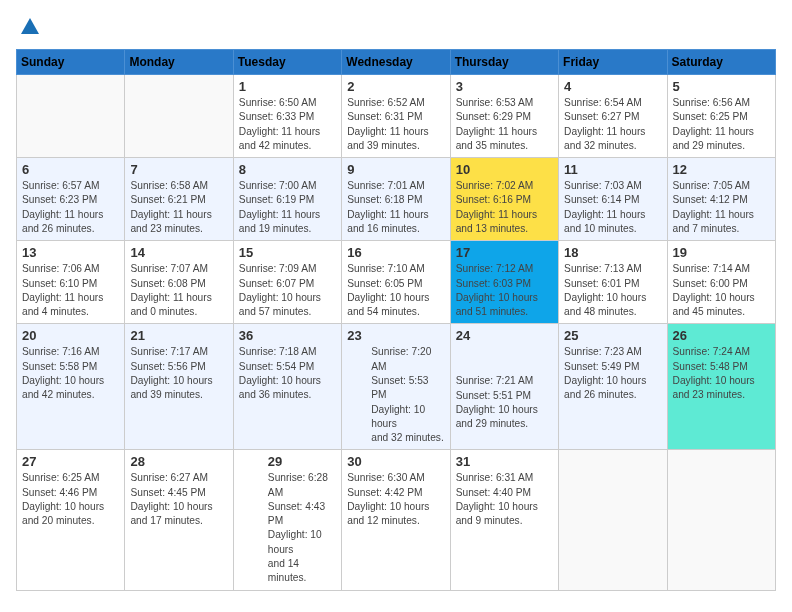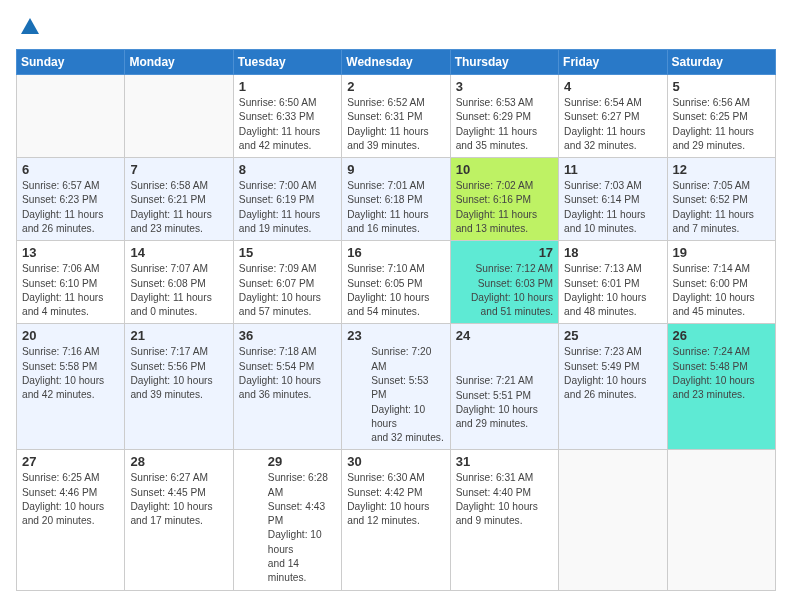--- a/index.html
+++ b/index.html
@@ -43,21 +43,21 @@
       color: #333;
       font-style: italic;
     }
     .calendar {
       width: 100%;
       border-collapse: collapse;
       border: 1px solid #ccc;
     }
     .calendar th {
       background: #2979c8;
-      color: #ffffff;
+      color: #000000;
       font-size: 12px;
       font-weight: bold;
       padding: 5px 4px;
       text-align: left;
       border: 1px solid #4a8fd4;
     }
     .calendar td {
       vertical-align: top;
       border: 1px solid #ccc;
       padding: 4px 5px;
@@ -183,38 +183,38 @@
 Daylight: 11 hours
 and 19 minutes.</div>
         </td>
         <td style="background: rgb(238, 244, 255);">
           <span class="day-number">9</span>
           <div class="day-info" style="white-space: pre-line;">Sunrise: 7:01 AM
 Sunset: 6:18 PM
 Daylight: 11 hours
 and 16 minutes.</div>
         </td>
-        <td style="background: #bef264;">
+        <td style="background: #fde047;">
           <span class="day-number">10</span>
           <div class="day-info" style="white-space: pre-line;">Sunrise: 7:02 AM
 Sunset: 6:16 PM
 Daylight: 11 hours
 and 13 minutes.</div>
         </td>
         <td style="background: rgb(238, 244, 255);">
           <span class="day-number">11</span>
           <div class="day-info" style="white-space: pre-line;">Sunrise: 7:03 AM
 Sunset: 6:14 PM
 Daylight: 11 hours
 and 10 minutes.</div>
         </td>
         <td style="background: rgb(238, 244, 255);">
           <span class="day-number">12</span>
           <div class="day-info" style="white-space: pre-line;">Sunrise: 7:05 AM
-Sunset: 6:52 PM
+Sunset: 4:12 PM
 Daylight: 11 hours
 and 7 minutes.</div>
         </td>
       </tr>
       <tr>
         <td style="background: rgb(255, 255, 255);">
           <span class="day-number">13</span>
           <div class="day-info" style="white-space: pre-line;">Sunrise: 7:06 AM
 Sunset: 6:10 PM
 Daylight: 11 hours
@@ -234,21 +234,21 @@
 Daylight: 10 hours
 and 57 minutes.</div>
         </td>
         <td style="background: rgb(255, 255, 255);">
           <span class="day-number">16</span>
           <div class="day-info" style="white-space: pre-line;">Sunrise: 7:10 AM
 Sunset: 6:05 PM
 Daylight: 10 hours
 and 54 minutes.</div>
         </td>
-        <td style="background: #5eead4; text-align: right;">
+        <td style="background: #0ea5e9;">
           <span class="day-number">17</span>
           <div class="day-info" style="white-space: pre-line;">Sunrise: 7:12 AM
 Sunset: 6:03 PM
 Daylight: 10 hours
 and 51 minutes.</div>
         </td>
         <td style="background: rgb(255, 255, 255);">
           <span class="day-number">18</span>
           <div class="day-info" style="white-space: pre-line;">Sunrise: 7:13 AM
 Sunset: 6:01 PM

